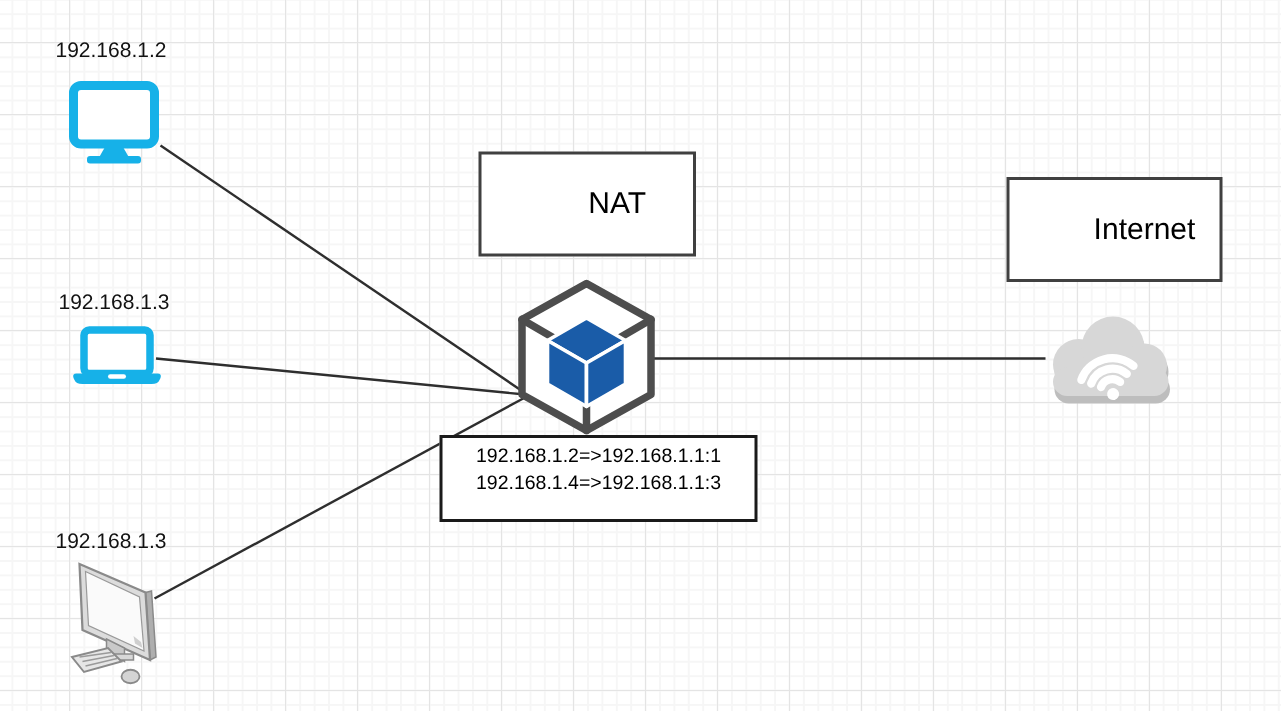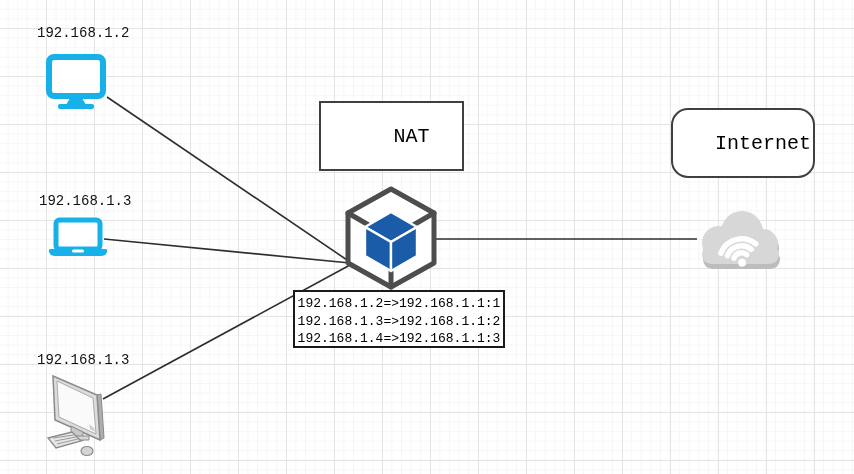--- a/index.html
+++ b/index.html
@@ -3,21 +3,21 @@
 <meta charset="utf-8">
 <style>
   html, body { margin: 0; padding: 0; background: #ffffff; }
   * { box-sizing: border-box; }
 
   .canvas {
     position: relative;
     width: 854px;
     height: 474px;
     overflow: hidden;
-    font-family: Liberation Mono, monospace;
+    font-family: Liberation Sans, sans-serif;
     background-color: #ffffff;
     background-image:
       linear-gradient(to right, #e4e4e4 1px, transparent 1px),
       linear-gradient(to bottom, #e4e4e4 1px, transparent 1px),
       linear-gradient(to right, #f6f6f6 1px, transparent 1px),
       linear-gradient(to bottom, #f6f6f6 1px, transparent 1px);
     background-size: 48px 48px, 48px 48px, 9.6px 9.6px, 9.6px 9.6px;
     background-position: 46px 28px, 46px 28px, 46px 28px, 46px 28px;
   }
 
@@ -115,41 +115,40 @@
       <line x1="10" y1="69" x2="31" y2="65"></line>
       <line x1="12" y1="72" x2="33" y2="67"></line>
     </g>
     <ellipse cx="42" cy="79" rx="6" ry="4.5" fill="#d4d4d4" stroke="#8a8a8a" stroke-width="1.2"></ellipse>
   </svg>
 
   <div class="shape-box" style="left:319px; top:101px; width:145px; height:70px;">
     <span>NAT</span>
   </div>
 
-  <div class="shape-box" style="left:671px; top:108px; width:144px; height:70px;border-radius:17px;">
+  <div class="shape-box" style="left:671px; top:118px; width:144px; height:70px;">
     <span>Internet</span>
   </div>
 
   <svg class="abs" style="left:344px; top:186px;" width="94" height="104" viewBox="0 0 94 104" xmlns="http://www.w3.org/2000/svg">
     <polygon points="47,3 90,27 90,77 47,101 4,77 4,27" fill="#ffffff" stroke="#4d4d4d" stroke-width="5" stroke-linejoin="round"></polygon>
     <g stroke="#4d4d4d" stroke-width="5" stroke-linecap="round">
       <line x1="4" y1="27" x2="47" y2="52"></line>
       <line x1="90" y1="27" x2="47" y2="52"></line>
       <line x1="47" y1="101" x2="47" y2="52"></line>
     </g>
     <g fill="#1A5CA8" stroke="#ffffff" stroke-width="2.4" stroke-linejoin="round">
       <polygon points="47,26 73,41 47,56 21,41"></polygon>
       <polygon points="21,41 47,56 47,85 21,70"></polygon>
       <polygon points="73,41 47,56 47,85 73,70"></polygon>
     </g>
   </svg>
 
   <div class="mapping-box">
     <div>192.168.1.2=&gt;192.168.1.1:1</div>
-    <div>192.168.1.3=&gt;192.168.1.1:2</div>
     <div>192.168.1.4=&gt;192.168.1.1:3</div>
   </div>
 
   <svg class="abs" style="left:692px; top:205px;" width="100" height="70" viewBox="0 0 100 70" xmlns="http://www.w3.org/2000/svg">
     <g fill="#bdbdbd" transform="translate(1,3)">
       <circle cx="27" cy="39" r="17"></circle>
       <circle cx="50" cy="28" r="21"></circle>
       <circle cx="71" cy="40" r="15"></circle>
       <rect x="10" y="42" width="77" height="19" rx="9.5"></rect>
     </g>

